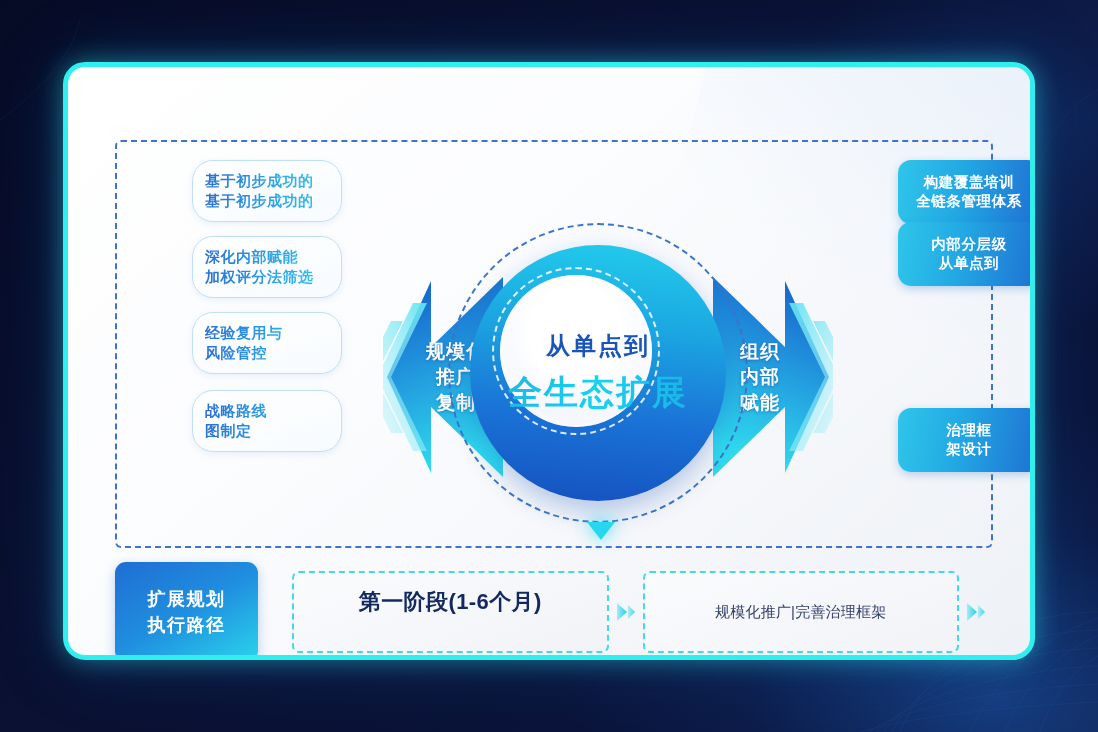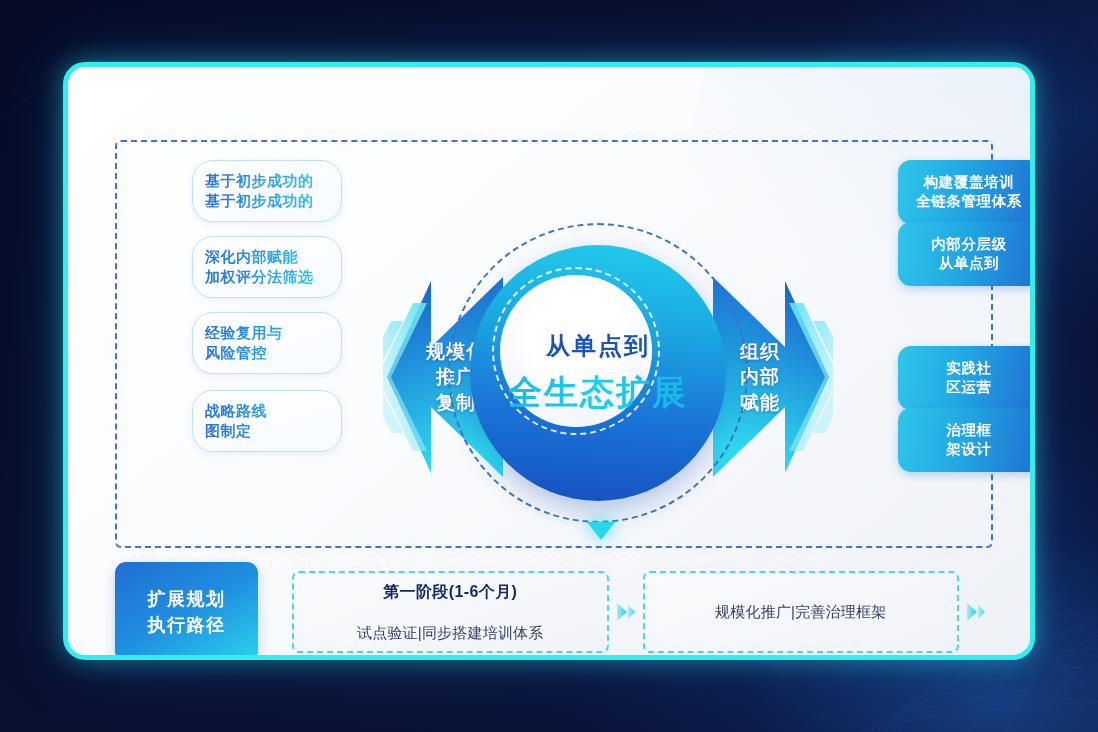--- a/index.html
+++ b/index.html
@@ -131,21 +131,21 @@
     display:flex; flex-direction:column; align-items:center; justify-content:center;
     color:#fff; font-weight:bold; font-size:18px; line-height:1.45; letter-spacing:1.5px;
   }
   .tl-sep{ width:34px; display:flex; align-items:center; justify-content:center; }
   .tl-phase{
     flex:1; height:82px; border:2px dashed #46d7e8; border-radius:7px;
     background:linear-gradient(160deg,#fafbfd 0%,#f1f3f7 100%);
     display:flex; flex-direction:column; align-items:center; justify-content:center;
     padding:0 6px;
   }
-  .tl-phase .ph-title{ font-size:16px; font-weight:bold; color:#13285e; letter-spacing:.4px; margin-bottom:20px; }
+  .tl-phase .ph-title{ font-size:22px; font-weight:bold; color:#13285e; letter-spacing:.4px; margin-bottom:20px; }
   .tl-phase .ph-sub{ font-size:15px; color:#35406b; line-height:1.3; text-align:center; letter-spacing:.2px; }
 </style>
 </head>
 <body>
 
 <div id="bg">
   <svg id="bg-waves" viewBox="0 0 1098 732" preserveAspectRatio="none">
     <g fill="none" stroke="#2a5fae" stroke-width="1" opacity="0.33">
       <path d="M1098,612 C1010,612 930,660 900,732"></path>
       <path d="M1098,630 C1000,632 920,678 892,732"></path>
@@ -247,40 +247,35 @@
   </div>
 
   <div class="right-card" style="top:93px">
     <span>构建覆盖培训</span>
     <span>全链条管理体系</span>
   </div>
   <div class="right-card" style="top:155px">
     <span>内部分层级</span>
     <span>从单点到</span>
   </div>
-  <div class="right-card" style="top:279px">
-    <span>实践社</span>
-    <span>区运营</span>
-  </div>
   <div class="right-card" style="top:341px">
     <span>治理框</span>
     <span>架设计</span>
   </div>
 
   <div id="timeline">
     <div id="tl-title">
       <span>扩展规划</span>
       <span>执行路径</span>
     </div>
 
     <div class="tl-sep"></div>
 
     <div class="tl-phase">
       <div class="ph-title">第一阶段(1-6个月)</div>
-      <div class="ph-sub">试点验证|同步搭建培训体系</div>
     </div>
 
     <div class="tl-sep">
       <svg width="26" height="26" viewBox="0 0 26 26">
         <defs>
             <linearGradient id="sepg" x1="0" y1="0" x2="1" y2="0">
           <stop offset="0" stop-color="#a6ecf6"></stop>
               <stop offset="100%" stop-color="#22cfe9"></stop>
         </linearGradient>
           </defs>

